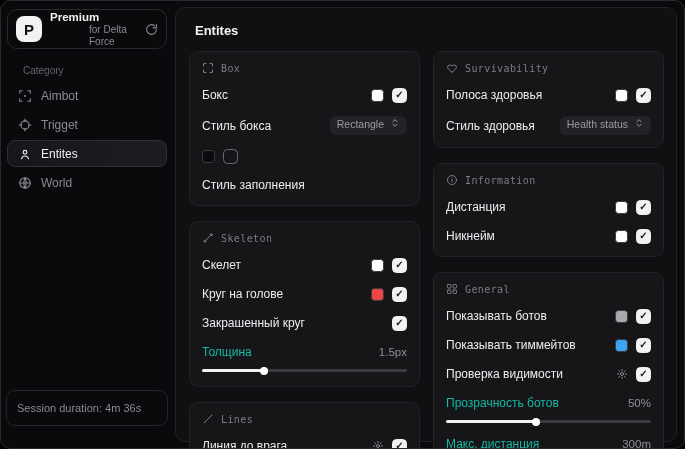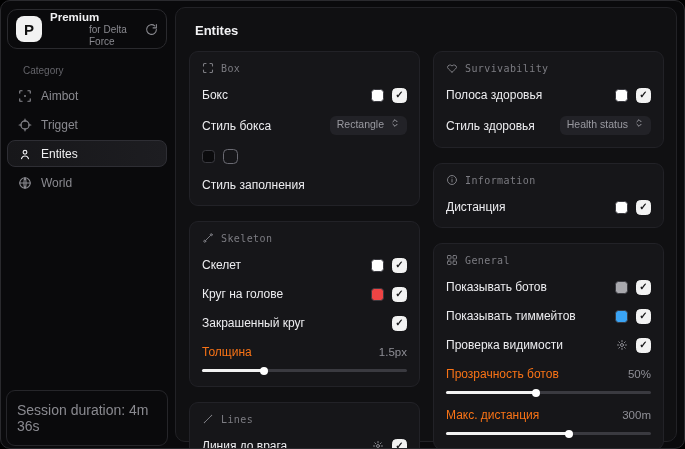--- a/index.html
+++ b/index.html
@@ -29,23 +29,23 @@
   .nav-item {
     display:flex; align-items:center; gap:9px; height:27px; padding:0 9px;
     color:#8a8a90; font-size:12px; border:1px solid transparent; border-radius:8px;
   }
   .nav-item.active {
     color:#f0f0f2; border-color:#2e2e34;
     background:linear-gradient(90deg,#17171a, #1d1d21);
   }
   .nav-item .icon { width:15px; }
   .session-card {
-    position:absolute; left:5px; bottom:2px; width:162px;
+    position:absolute; left:5px; bottom:22px; width:162px;
     border:1px solid #26262a; border-radius:9px; padding:11px 10px;
-    color:#8a8a90; font-size:14px;
+    color:#8a8a90; font-size:11px;
   }
   
   .main {
     position:absolute; left:174px; top:6px; right:7px; bottom:6px;
     background:#101012; border:1px solid #222226; border-radius:10px;
     padding:12px 12px 10px 13px;
   }
   .main-title { color:#f2f2f4; font-size:13px; font-weight:bold; margin:3px 0 13px 6px; }
   .cols { display:flex; gap:13px; align-items:flex-start; }
   .col { display:flex; flex-direction:column; gap:15px; width:235px; }
@@ -53,21 +53,21 @@
     background:#161619; border:1px solid #222227; border-radius:9px;
     padding:10px 12px 12px 12px; width:100%;
   }
   .card-head { display:flex; align-items:center; gap:7px; margin-bottom:10px; }
   .card-title { font-family:"DejaVu Sans Mono", monospace; font-size:10px; color:#7c7c82; letter-spacing:.4px; }
   .card-head .icon { color:#7c7c82; }
   .row { display:flex; align-items:center; justify-content:space-between; min-height:16px; margin-top:13px; }
   .row:first-of-type { margin-top:0; }
   .lbl { color:#ededf0; font-size:12px; }
   .lbl.dim { color:#66666c; }
-  .lbl.soft { color:#f97316; }
+  .lbl.soft { color:#14b8a6; }
   .val { color:#8f8f96; font-size:11.5px; }
   .controls { display:flex; align-items:center; gap:8px; }
   .swatch { width:13px; height:13px; border-radius:3.5px; border:1px solid #3a3a40; display:inline-block; }
   .checkbox {
     width:15px; height:15px; border-radius:4.5px; border:1.5px solid #6a6a72;
     display:inline-flex; align-items:center; justify-content:center;
   }
   .checkbox.on { background:#f2f2f2; border-color:#f2f2f2; }
   .checkbox.on::after { content:"✓"; color:#141416; font-size:10px; font-weight:bold; line-height:1; }
   .select {
@@ -317,20 +317,27 @@
             </span>
             <span class="card-title">Information</span>
           </div>
           <div class="row">
             <span class="lbl">Дистанция</span>
             <span class="controls">
               <span class="swatch" style="background: rgb(255, 255, 255);"></span>
               <span class="checkbox on"></span>
             </span>
           </div>
+          <div class="row">
+            <span class="lbl">Никнейм</span>
+            <span class="controls">
+              <span class="swatch" style="background: rgb(255, 255, 255);"></span>
+              <span class="checkbox on"></span>
+            </span>
+          </div>
         </div>
 
         <div class="card">
           <div class="card-head">
             <span class="icon">
               <svg width="12" height="12" viewBox="0 0 24 24" fill="none" stroke="currentColor" stroke-width="2" stroke-linecap="round">
                 <rect x="3" y="3" width="7" height="7" rx="1.5"></rect>
                   <rect x="14" y="3" width="7" height="7" rx="1.5"></rect>
                   <rect x="3" y="14" width="7" height="7" rx="1.5"></rect>
                   <rect x="14" y="14" width="7" height="7" rx="1.5"></rect>

